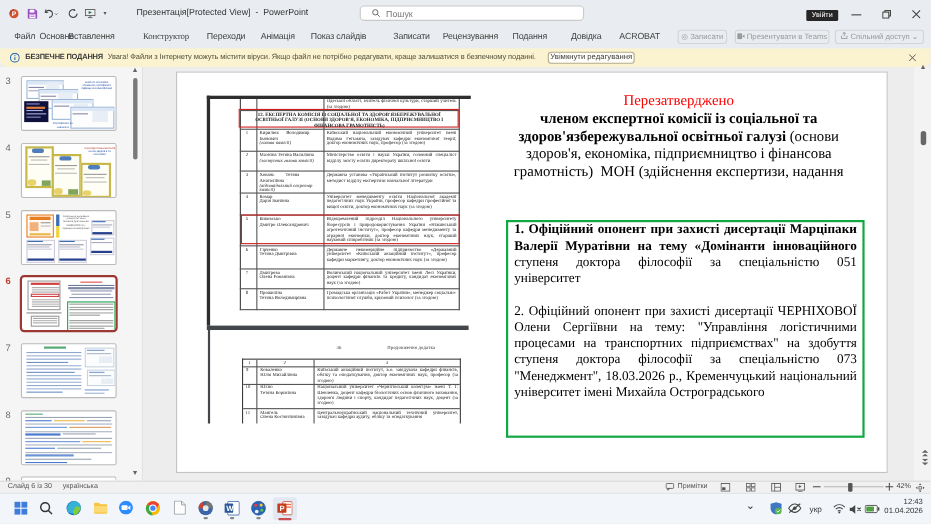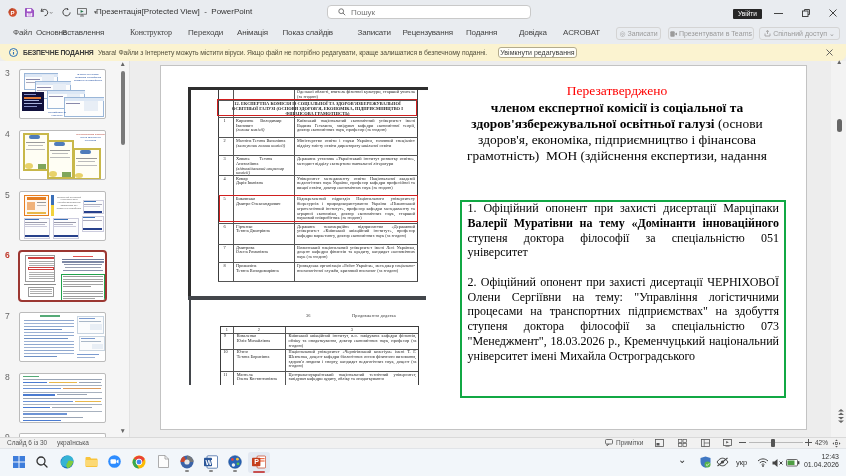--- a/index.html
+++ b/index.html
@@ -38,21 +38,21 @@
     <path d="M5.8 0.9 A 3.6 3.6 0 1 0 8.1 4.4" fill="none" stroke="#444" stroke-width="1"></path>
     <path d="M5.2 0 l1.6 1.6 -2 0.6 z" fill="#444"></path>
   </svg>
 
   <svg class="abs" style="left:77px;top:7.5px" width="10" height="9" viewBox="0 0 10 9">
     <rect x="0.6" y="0.6" width="8.8" height="5.6" fill="none" stroke="#555" stroke-width="0.8"></rect>
     <path d="M3.6 2 l3 1.4 -3 1.4 z" fill="#217346"></path>
     <path d="M5 6.2 v1.4 M3 8 h4" stroke="#555" stroke-width="0.8"></path>
   </svg>
   <div class="abs" style="left:94px;top:8.5px;font-size:5.5px;color:#555">▾</div>
-  <div class="abs" style="left:96px;top:7px;font-size:8px;color:#333;">Презентація[Protected View]&nbsp; -&nbsp; PowerPoint</div>
+  <div class="abs" style="left:124px;top:7px;font-size:8px;color:#333;">Презентація[Protected View]&nbsp; -&nbsp; PowerPoint</div>
 
   <div class="abs" style="left:327px;top:4.5px;width:204px;height:14.5px;background:#fff;border:1px solid #c9c9c9;border-radius:4px;"></div>
   <svg class="abs" style="left:338px;top:8px" width="8" height="8" viewBox="0 0 8 8">
     <circle cx="3.2" cy="3.2" r="2.4" fill="none" stroke="#666" stroke-width="0.9"></circle>
     <path d="M5 5 L7.2 7.2" stroke="#666" stroke-width="0.9"></path>
   </svg>
   <div class="abs" style="left:351px;top:7.5px;font-size:8px;color:#777;">Пошук</div>
 
   <div class="abs" style="left:733px;top:9px;width:29px;height:10px;background:#262626;border-radius:1px;color:#fff;font-size:6.5px;text-align:center;line-height:10px;">Увійти</div>
 
@@ -382,21 +382,21 @@
   <div class="abs ser" style="left:417px;top:83.2px;width:400px;text-align:center;font-size:13.5px;line-height:15.9px;color:#fe0000;">Перезатверджено</div>
   <div class="abs ser" style="left:417px;top:100.1px;width:400px;text-align:center;font-size:13.4px;line-height:15.9px;color:#000;white-space:nowrap;">
     <div><b>членом експертної комісії із соціальної та</b></div>
     <div><b>здоров'язбережувальної освітньої галузі</b> (основи</div>
     <div>здоров'я, економіка, підприємництво і фінансова</div>
     <div>грамотність)&nbsp; МОН (здійснення експертизи, надання</div>
   </div>
 
   <div class="abs ser" style="left:460.3px;top:199.8px;width:325.5px;height:198px;border:2.3px solid #11a844;font-size:12px;line-height:14.75px;color:#000;">
     <div style="position:absolute;left:5.2px;top:-0.8px;width:311.5px;">
-      <div style="text-align-last:justify;white-space:nowrap;">1. Офіційний опонент при захисті дисертації Марціпаки</div>
+      <div style="text-align-last:justify;white-space:nowrap;font-weight:bold;">1. Офіційний опонент при захисті дисертації Марціпаки</div>
       <div style="text-align-last:justify;white-space:nowrap;font-weight:bold;">Валерії Муратівни на тему «Домінанти інноваційного</div>
       <div style="text-align-last:justify;white-space:nowrap;">ступеня доктора філософії за спеціальністю 051</div>
       <div>університет</div>
       <div>&nbsp;</div>
       <div style="text-align-last:justify;white-space:nowrap;">2. Офіційний опонент при захисті дисертації ЧЕРНІХОВОЇ</div>
       <div style="text-align-last:justify;white-space:nowrap;">Олени Сергіївни на тему: "Управління логістичними</div>
       <div style="text-align-last:justify;white-space:nowrap;">процесами на транспортних підприємствах" на здобуття</div>
       <div style="text-align-last:justify;white-space:nowrap;">ступеня доктора філософії за спеціальністю 073</div>
       <div style="text-align-last:justify;white-space:nowrap;">"Менеджмент", 18.03.2026 р., Кременчуцький національний</div>
       <div>університет імені Михайла Остроградського</div>

